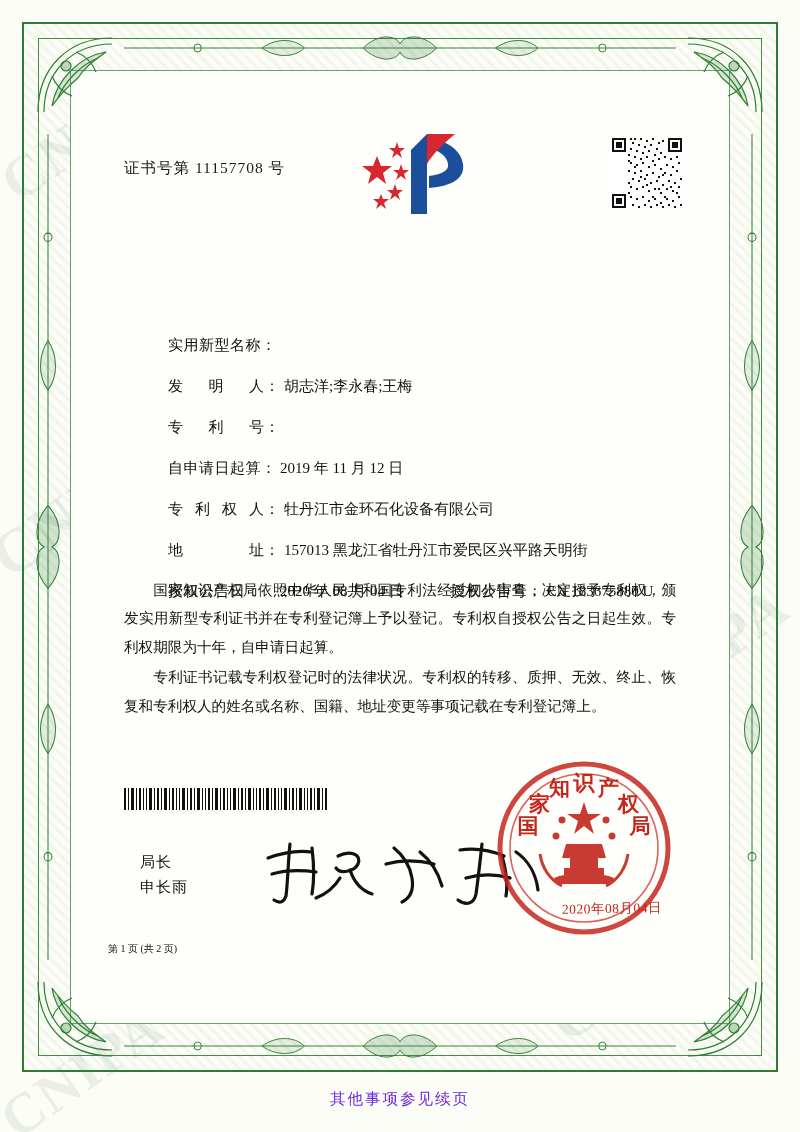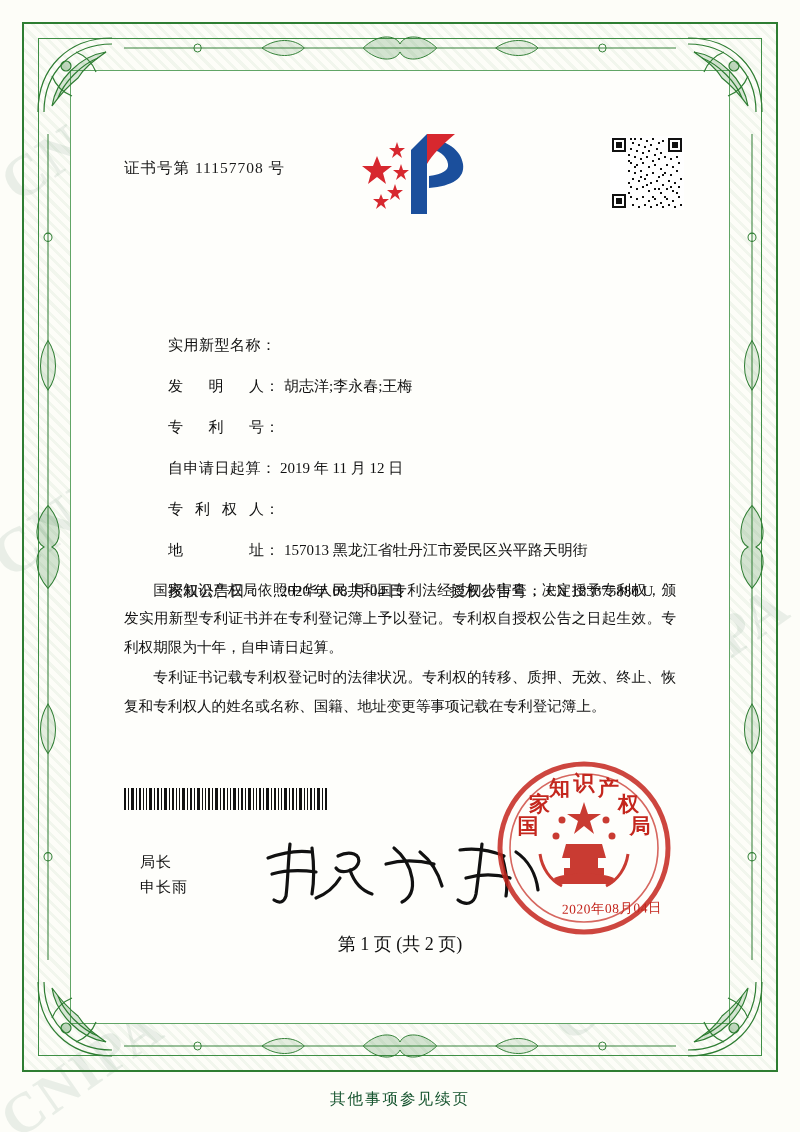--- a/index.html
+++ b/index.html
@@ -230,33 +230,33 @@
     color: #c4261d;
     letter-spacing: 0.5px;
     transform: rotate(-1deg);
   }
 
   .page-no {
     position: absolute;
     left: 0;
     right: 0;
     bottom: 4px;
-    text-align: center;
-    font-size: 18px;
+    text-align: left;
+    font-size: 10px;
     color: #111;
   }
 
   .footer-note {
     position: absolute;
     left: 0;
     right: 0;
     bottom: 22px;
     text-align: center;
     font-size: 15.5px;
-    color: #14532d;
+    color: #6d28d9;
     letter-spacing: 2px;
   }
 </style>
 </head>
 <body>
 
 <div class="page">
 
   <div class="watermarks">
     <div class="wm" style="left:-10px; top:100px; font-size:58px; transform:rotate(-35deg);">CNIPA</div>
@@ -542,20 +542,21 @@
           <span class="field-value">2019 年 11 月 12 日</span>
         </div>
 
         <div class="field-row">
           <span class="field-label spread">
             <span>专</span>
             <span>利</span>
             <span>权</span>
             <span>人：</span>
           </span>
+          <span class="field-value">牡丹江市金环石化设备有限公司</span>
         </div>
 
         <div class="field-row">
           <span class="field-label spread">
             <span>地</span>
             <span>址：</span>
           </span>
           <span class="field-value">157013 黑龙江省牡丹江市爱民区兴平路天明街</span>
         </div>
 

